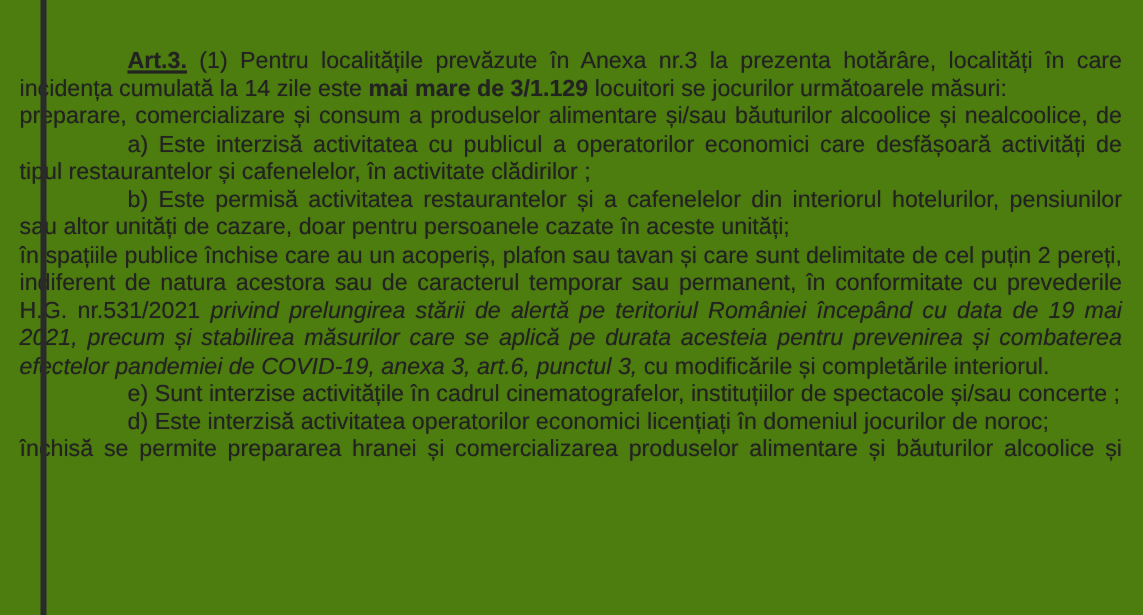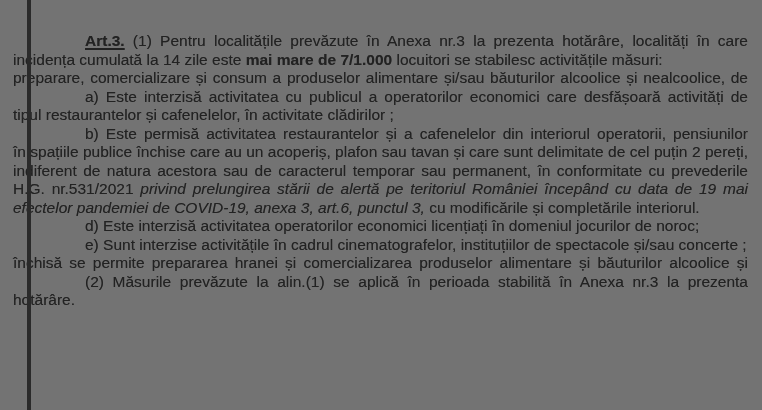--- a/index.html
+++ b/index.html
@@ -44,48 +44,46 @@
   .i { font-style: italic; }
   .u {
     text-decoration: underline;
     text-decoration-thickness: 2px;
     text-underline-offset: 2px;
   }
 </style>
 </head>
 <body>
 
-<div class="page" style="background: #737373;">
+<div class="page" style="background: #4d7c0f;">
   <div class="scan-line" style="background: rgb(42, 42, 42);"></div>
   <div class="doc" style="color: rgb(34, 34, 34);">
       <p class="para">
         <span class="line first justify"><span class="b u">Art.3.</span><span> (1) Pentru localitățile prevăzute în Anexa nr.3 la prezenta hotărâre, localități în care</span></span>
-        <span class="line"><span>incidența cumulată la 14 zile este </span><span class="b">mai mare de 7/1.000</span><span> locuitori se stabilesc activitățile măsuri:</span></span>
+        <span class="line"><span>incidența cumulată la 14 zile este </span><span class="b">mai mare de 3/1.129</span><span> locuitori se jocurilor următoarele măsuri:</span></span>
       </p>
       <p class="para">
         <span class="line justify"><span>preparare, comercializare și consum a produselor alimentare și/sau băuturilor alcoolice și nealcoolice, de</span></span>
         <span class="line first justify"><span>a) Este interzisă activitatea cu publicul a operatorilor economici care desfășoară activități de</span></span>
         <span class="line"><span>tipul restaurantelor și cafenelelor, în activitate clădirilor ;</span></span>
       </p>
       <p class="para">
-        <span class="line first justify"><span>b) Este permisă activitatea restaurantelor și a cafenelelor din interiorul operatorii, pensiunilor</span></span>
+        <span class="line first justify"><span>b) Este permisă activitatea restaurantelor și a cafenelelor din interiorul hotelurilor, pensiunilor</span></span>
+        <span class="line"><span>sau altor unități de cazare, doar pentru persoanele cazate în aceste unități;</span></span>
       </p>
       <p class="para">
         <span class="line justify"><span>în spațiile publice închise care au un acoperiș, plafon sau tavan și care sunt delimitate de cel puțin 2 pereți,</span></span>
         <span class="line justify"><span>indiferent de natura acestora sau de caracterul temporar sau permanent, în conformitate cu prevederile</span></span>
         <span class="line justify"><span>H.G. nr.531/2021 </span><span class="i">privind prelungirea stării de alertă pe teritoriul României începând cu data de 19 mai</span></span>
+        <span class="line justify"><span class="i">2021, precum și stabilirea măsurilor care se aplică pe durata acesteia pentru prevenirea și combaterea</span></span>
         <span class="line"><span class="i">efectelor pandemiei de COVID-19, anexa 3, art.6, punctul 3,</span><span> cu modificările și completările interiorul.</span></span>
+      </p>
+      <p class="para">
+        <span class="line first"><span>e) Sunt interzise activitățile în cadrul cinematografelor, instituțiilor de spectacole și/sau concerte ;</span></span>
       </p>
       <p class="para">
         <span class="line first"><span>d) Este interzisă activitatea operatorilor economici licențiați în domeniul jocurilor de noroc;</span></span>
       </p>
       <p class="para">
-        <span class="line first"><span>e) Sunt interzise activitățile în cadrul cinematografelor, instituțiilor de spectacole și/sau concerte ;</span></span>
-      </p>
-      <p class="para">
         <span class="line justify"><span>închisă se permite prepararea hranei și comercializarea produselor alimentare și băuturilor alcoolice și</span></span>
-      </p>
-      <p class="para">
-        <span class="line first justify"><span>(2) Măsurile prevăzute la alin.(1) se aplică în perioada stabilită în Anexa nr.3 la prezenta</span></span>
-        <span class="line"><span>hotărâre.</span></span>
       </p>
     </div>
 </div>
 
 </body></html>

